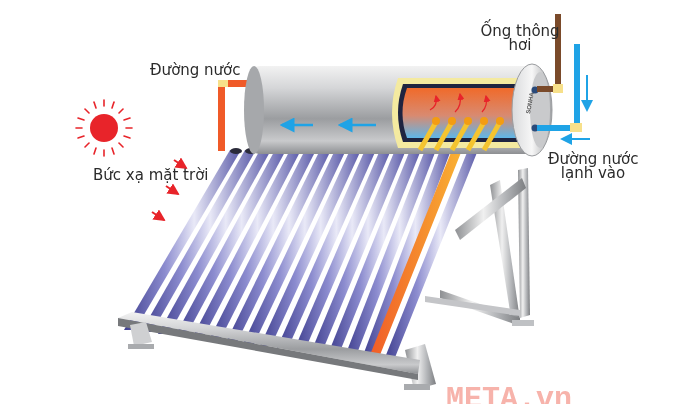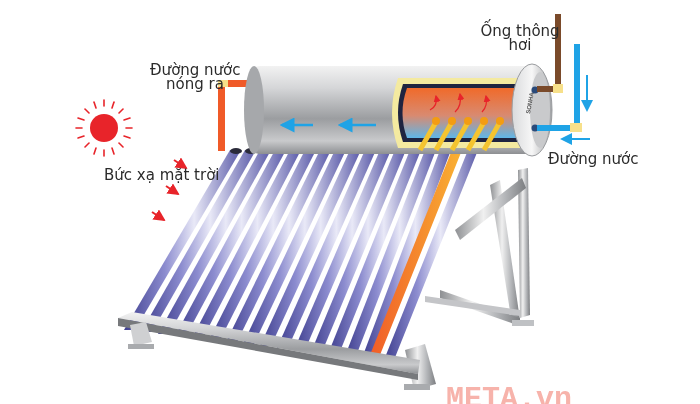--- a/index.html
+++ b/index.html
@@ -3,21 +3,21 @@
 <meta charset="utf-8">
 <style>
   html, body { margin:0; padding:0; background:#ffffff; }
   body { width:700px; height:404px; position:relative; overflow:hidden; font-family:"DejaVu Sans", "Liberation Sans", sans-serif; }
   #stage { position:absolute; left:0; top:0; width:700px; height:404px; }
   .label { position:absolute; font-size:15px; line-height:14px; color:#2b2b2b; text-align:center; white-space:nowrap; }
   .label span { display:block; }
   #lbl-hot { left:150px; top:63px; width:90px; }
   #lbl-vent { left:480px; top:24px; width:80px; }
   #lbl-cold { left:548px; top:152px; width:90px; }
-  #lbl-sun { left:104px; top:168px; width:100px; text-align:center; }
+  #lbl-sun { left:93px; top:168px; width:100px; text-align:center; }
   #watermark { position:absolute; left:446px; top:382px; font-family:Liberation Mono, monospace; font-weight:bold; font-size:30px; color:#f7b3ab; letter-spacing:0px; }
 </style>
 </head>
 <body>
 
 <svg id="stage" viewBox="0 0 700 404" xmlns="http://www.w3.org/2000/svg">
   <defs>
     <linearGradient id="steelV" x1="0" y1="0" x2="0" y2="1">
       <stop offset="0" stop-color="#f2f2f2"></stop>
       <stop offset="0.25" stop-color="#d5d6d8"></stop>
@@ -204,23 +204,23 @@
     <rect x="574" y="44" width="6" height="84" fill="#1fa3e6"></rect>
     <rect x="537" y="125" width="43" height="6" fill="#1fa3e6"></rect>
     <rect x="570" y="123" width="12" height="9" fill="#f7e08a"></rect>
     <line x1="587" y1="75" x2="587" y2="110" stroke="#1fa3e6" stroke-width="2" marker-end="url(#arrowBlue)"></line>
     <line x1="590" y1="139" x2="562" y2="139" stroke="#1fa3e6" stroke-width="2" marker-end="url(#arrowBlue)"></line>
   </g>
 </svg>
 
 <div class="label" id="lbl-hot">
   <span>Đường nước</span>
-  <span>nóng ra</span>
 </div>
 <div class="label" id="lbl-vent">
   <span>Ống thông</span>
   <span>hơi</span>
 </div>
 <div class="label" id="lbl-cold">
   <span>Đường nước</span>
+  <span>lạnh vào</span>
 </div>
 <div class="label" id="lbl-sun">Bức xạ mặt trời</div>
 <div id="watermark">META.vn</div>
 
 </body></html>

